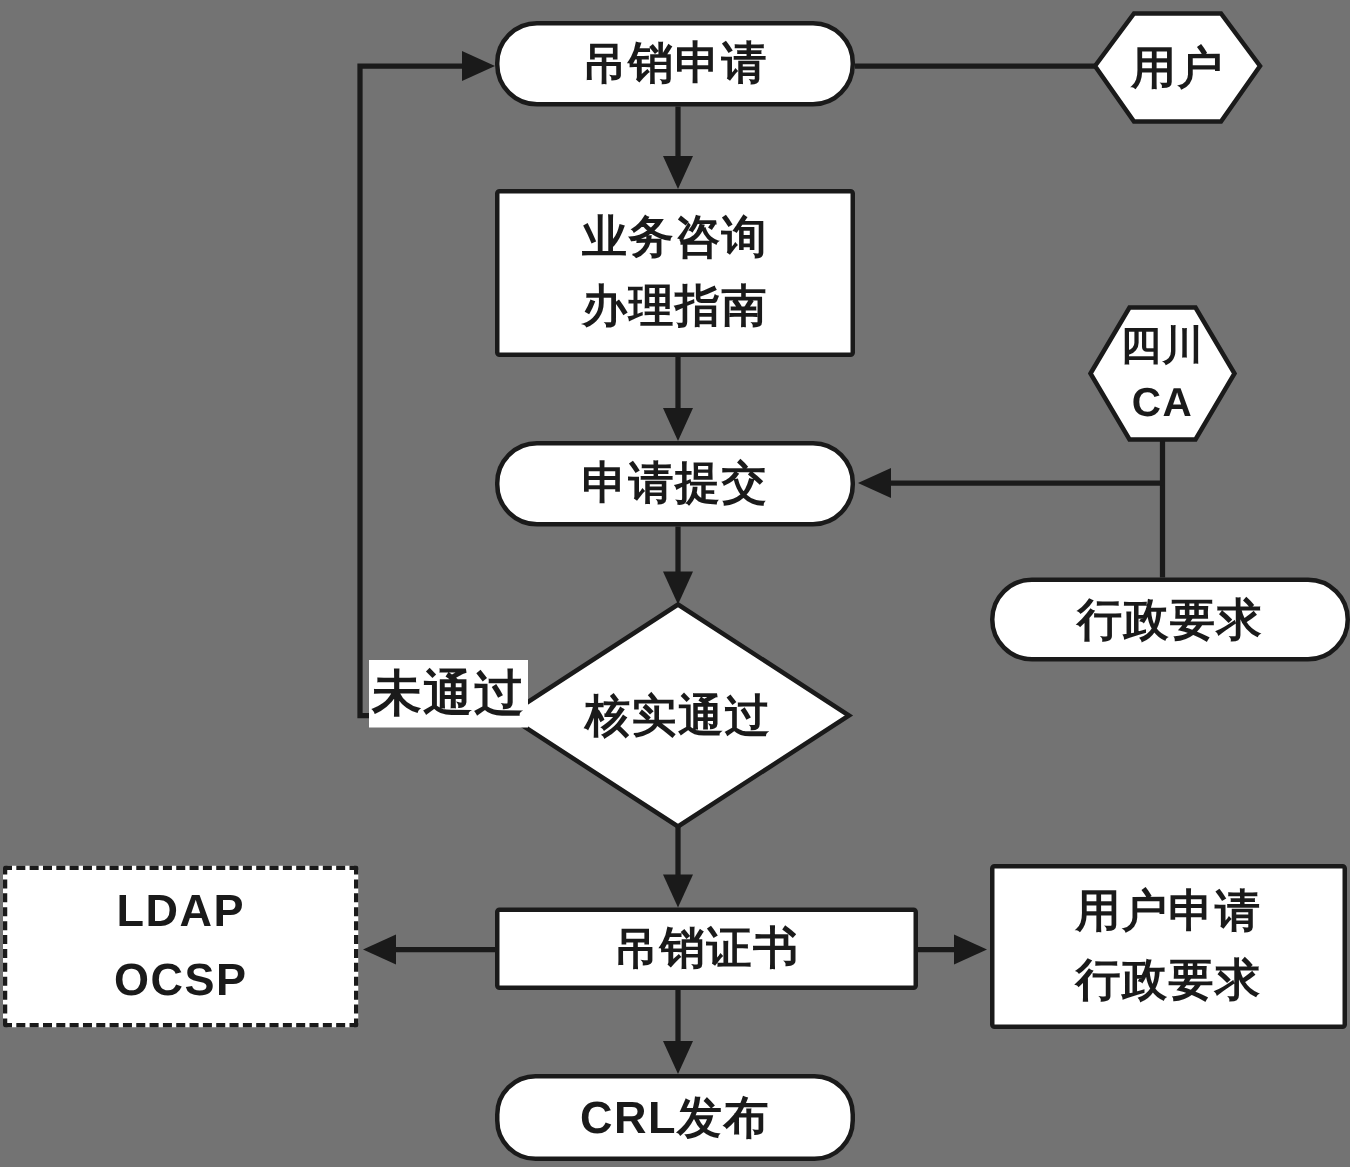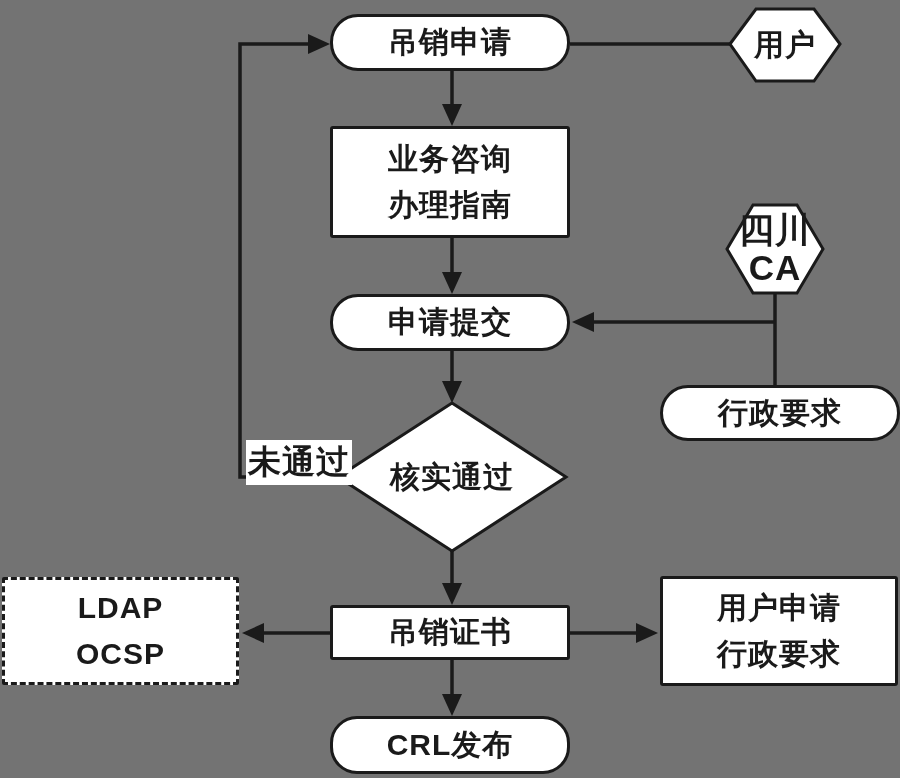--- a/index.html
+++ b/index.html
@@ -32,21 +32,21 @@
     color: #1a1a1a;
     background: #ffffff;
   }
   .node span { display: block; }
   .box   { border: 3px solid #1a1a1a; }
   .rounded { border-radius: 28px; }
   .rect    { border-radius: 3px; }
   .dashed  { border: 3px dashed #1a1a1a; border-radius: 2px; }
   .overlay { background: transparent; border: none; }
   .two-line span { line-height: 46px; }
-  .hex-text span { line-height: 38px; font-size: 35px; }
+  .hex-text span { line-height: 38px; font-size: 27px; }
   .edge-label {
     position: absolute;
     font-size: 33px;
     font-weight: 600;
     letter-spacing: 1px;
     color: #1a1a1a;
     background: #ffffff;
     padding: 0 2px;
   }
   .stroke-line { stroke: #1a1a1a; stroke-width: 3.5; fill: none; }
@@ -150,21 +150,21 @@
     <span>核实通过</span>
   </div>
 
   <div class="edge-label" style="left:246px; top:440px;">未通过</div>
 
   <div class="node dashed two-line" style="left:2px; top:577px; width:237px; height:108px;">
     <span>LDAP</span>
     <span>OCSP</span>
   </div>
 
-  <div class="node box rect" style="left:330px; top:605px; width:240px; height:55px;">
+  <div class="node box rect" style="left:330px; top:605px; width:282px; height:55px;">
     <span>吊销证书</span>
   </div>
 
   <div class="node box rect two-line" style="left:660px; top:576px; width:238px; height:110px;">
     <span>用户申请</span>
     <span>行政要求</span>
   </div>
 
   <div class="node box rect" style="left:330px; top:716px; width:240px; height:58px;border-radius:27px;">
     <span>CRL发布</span>

